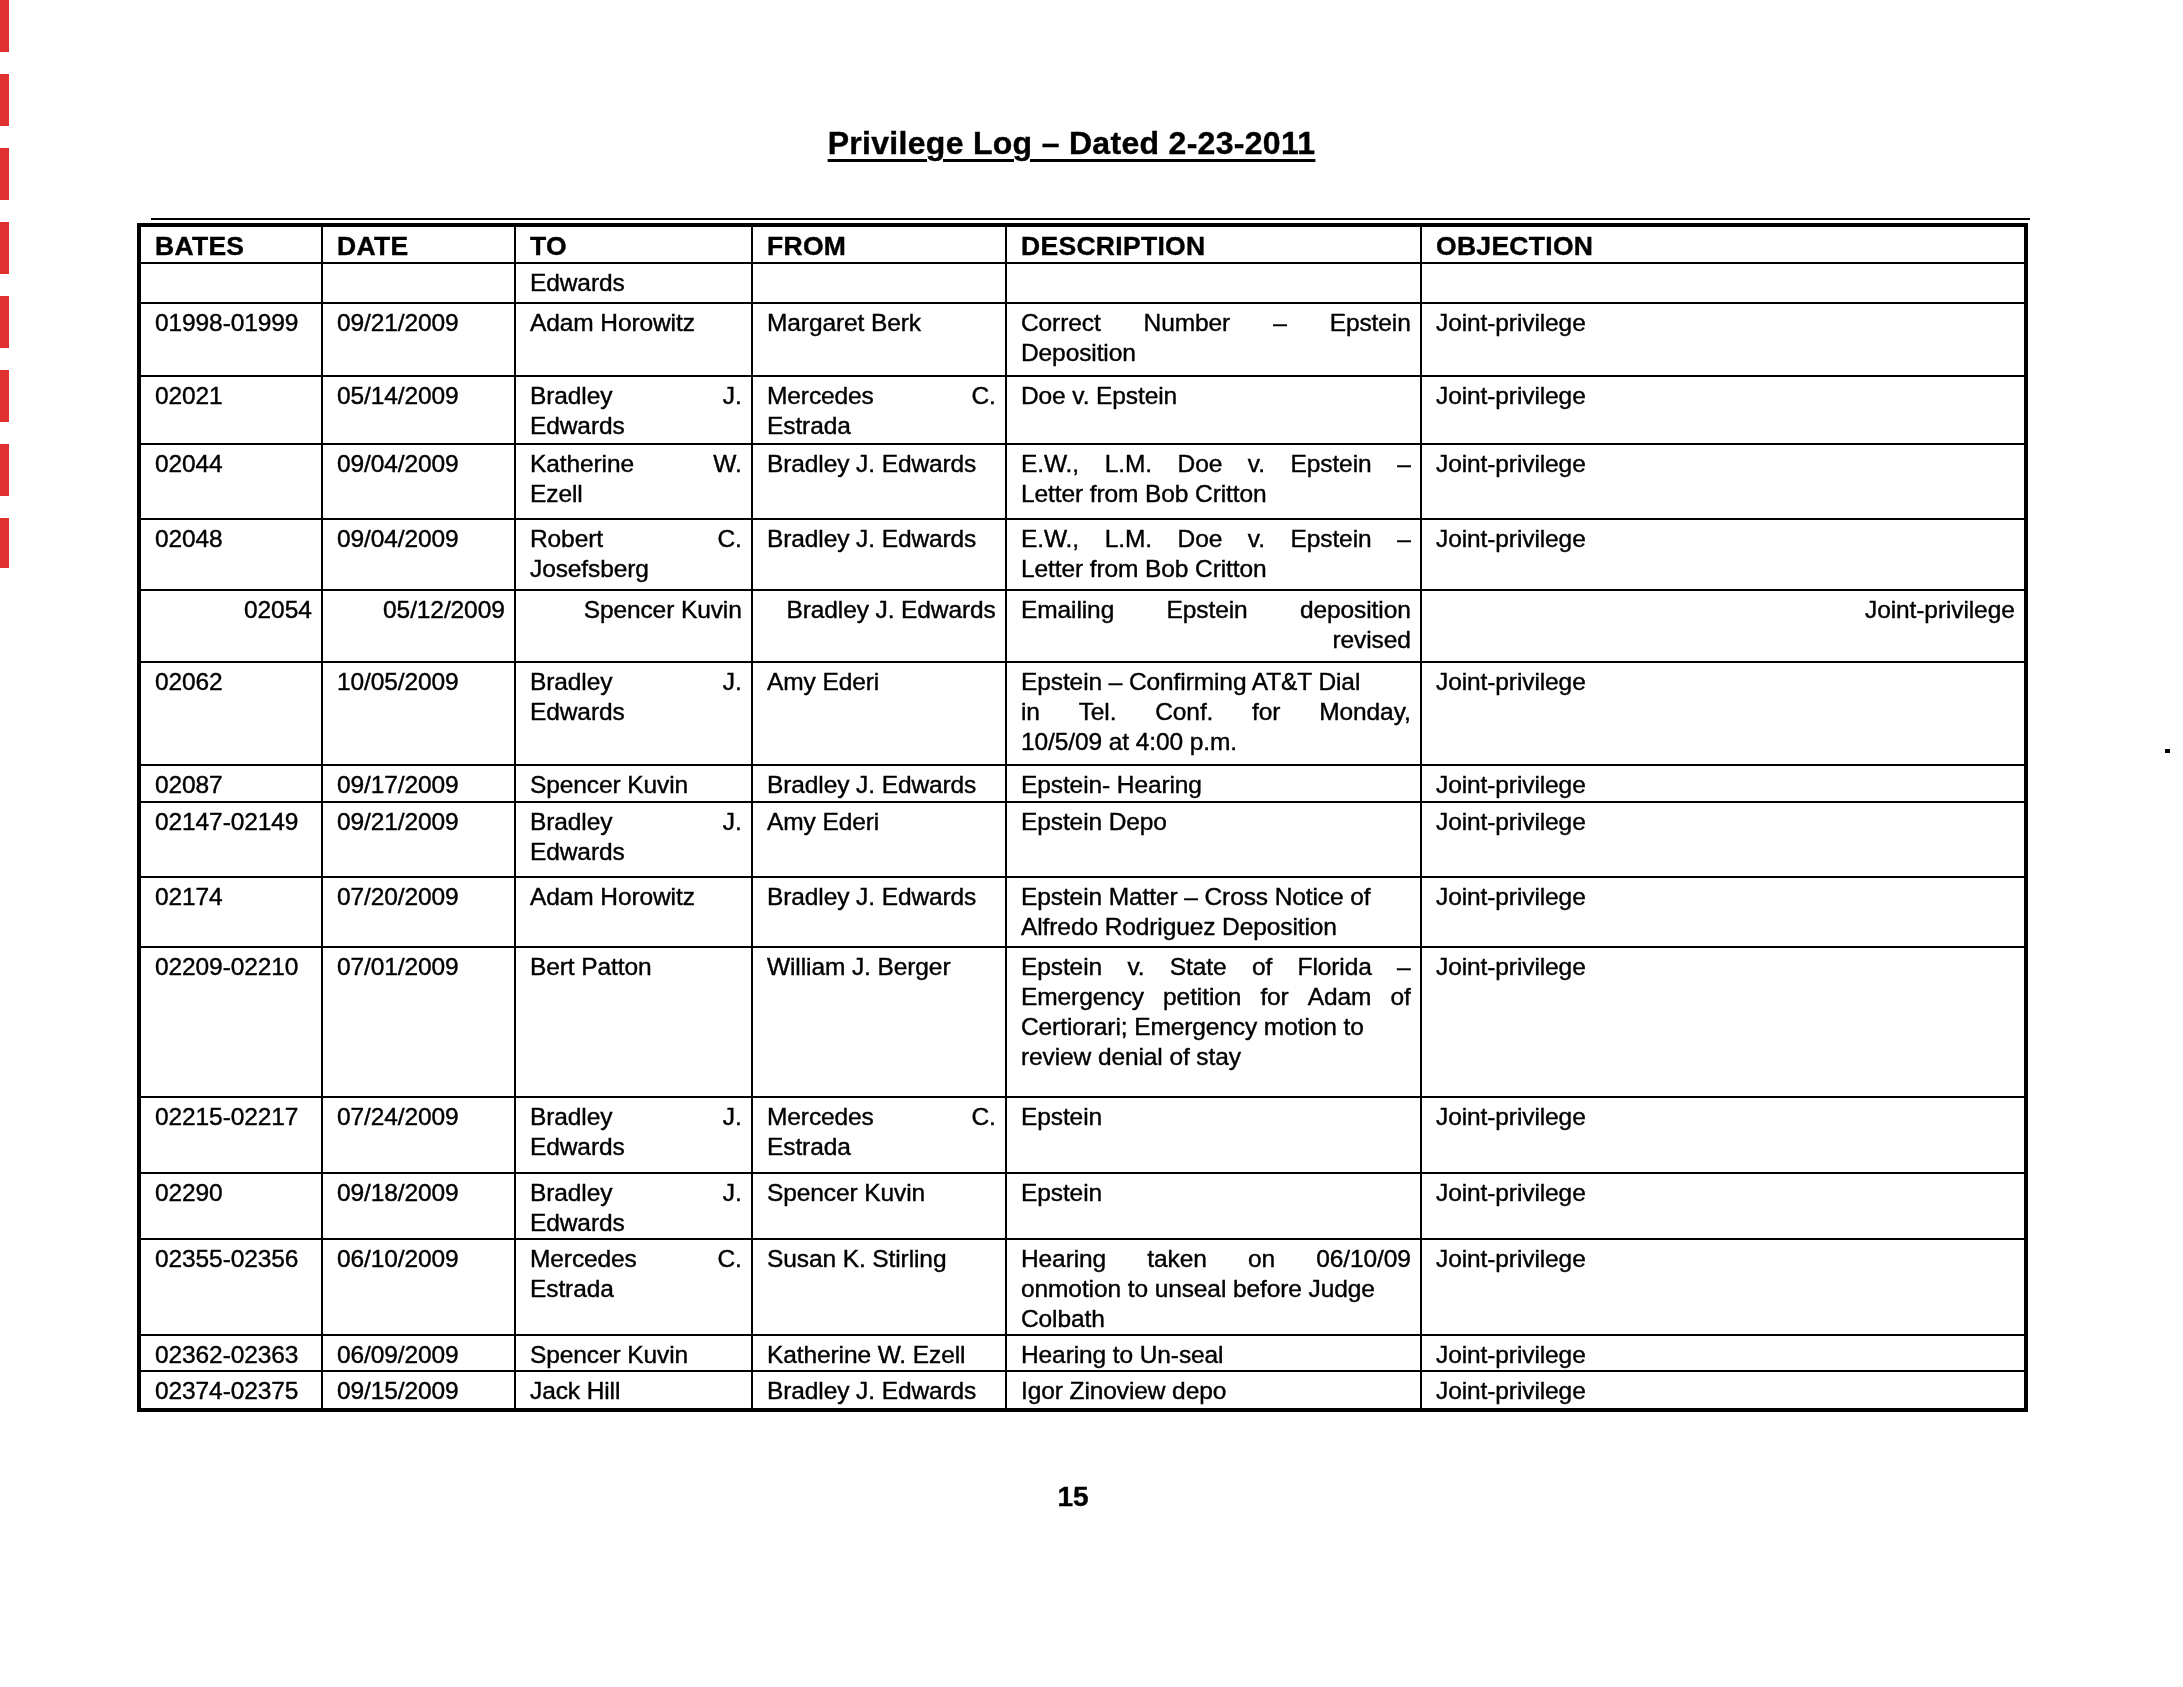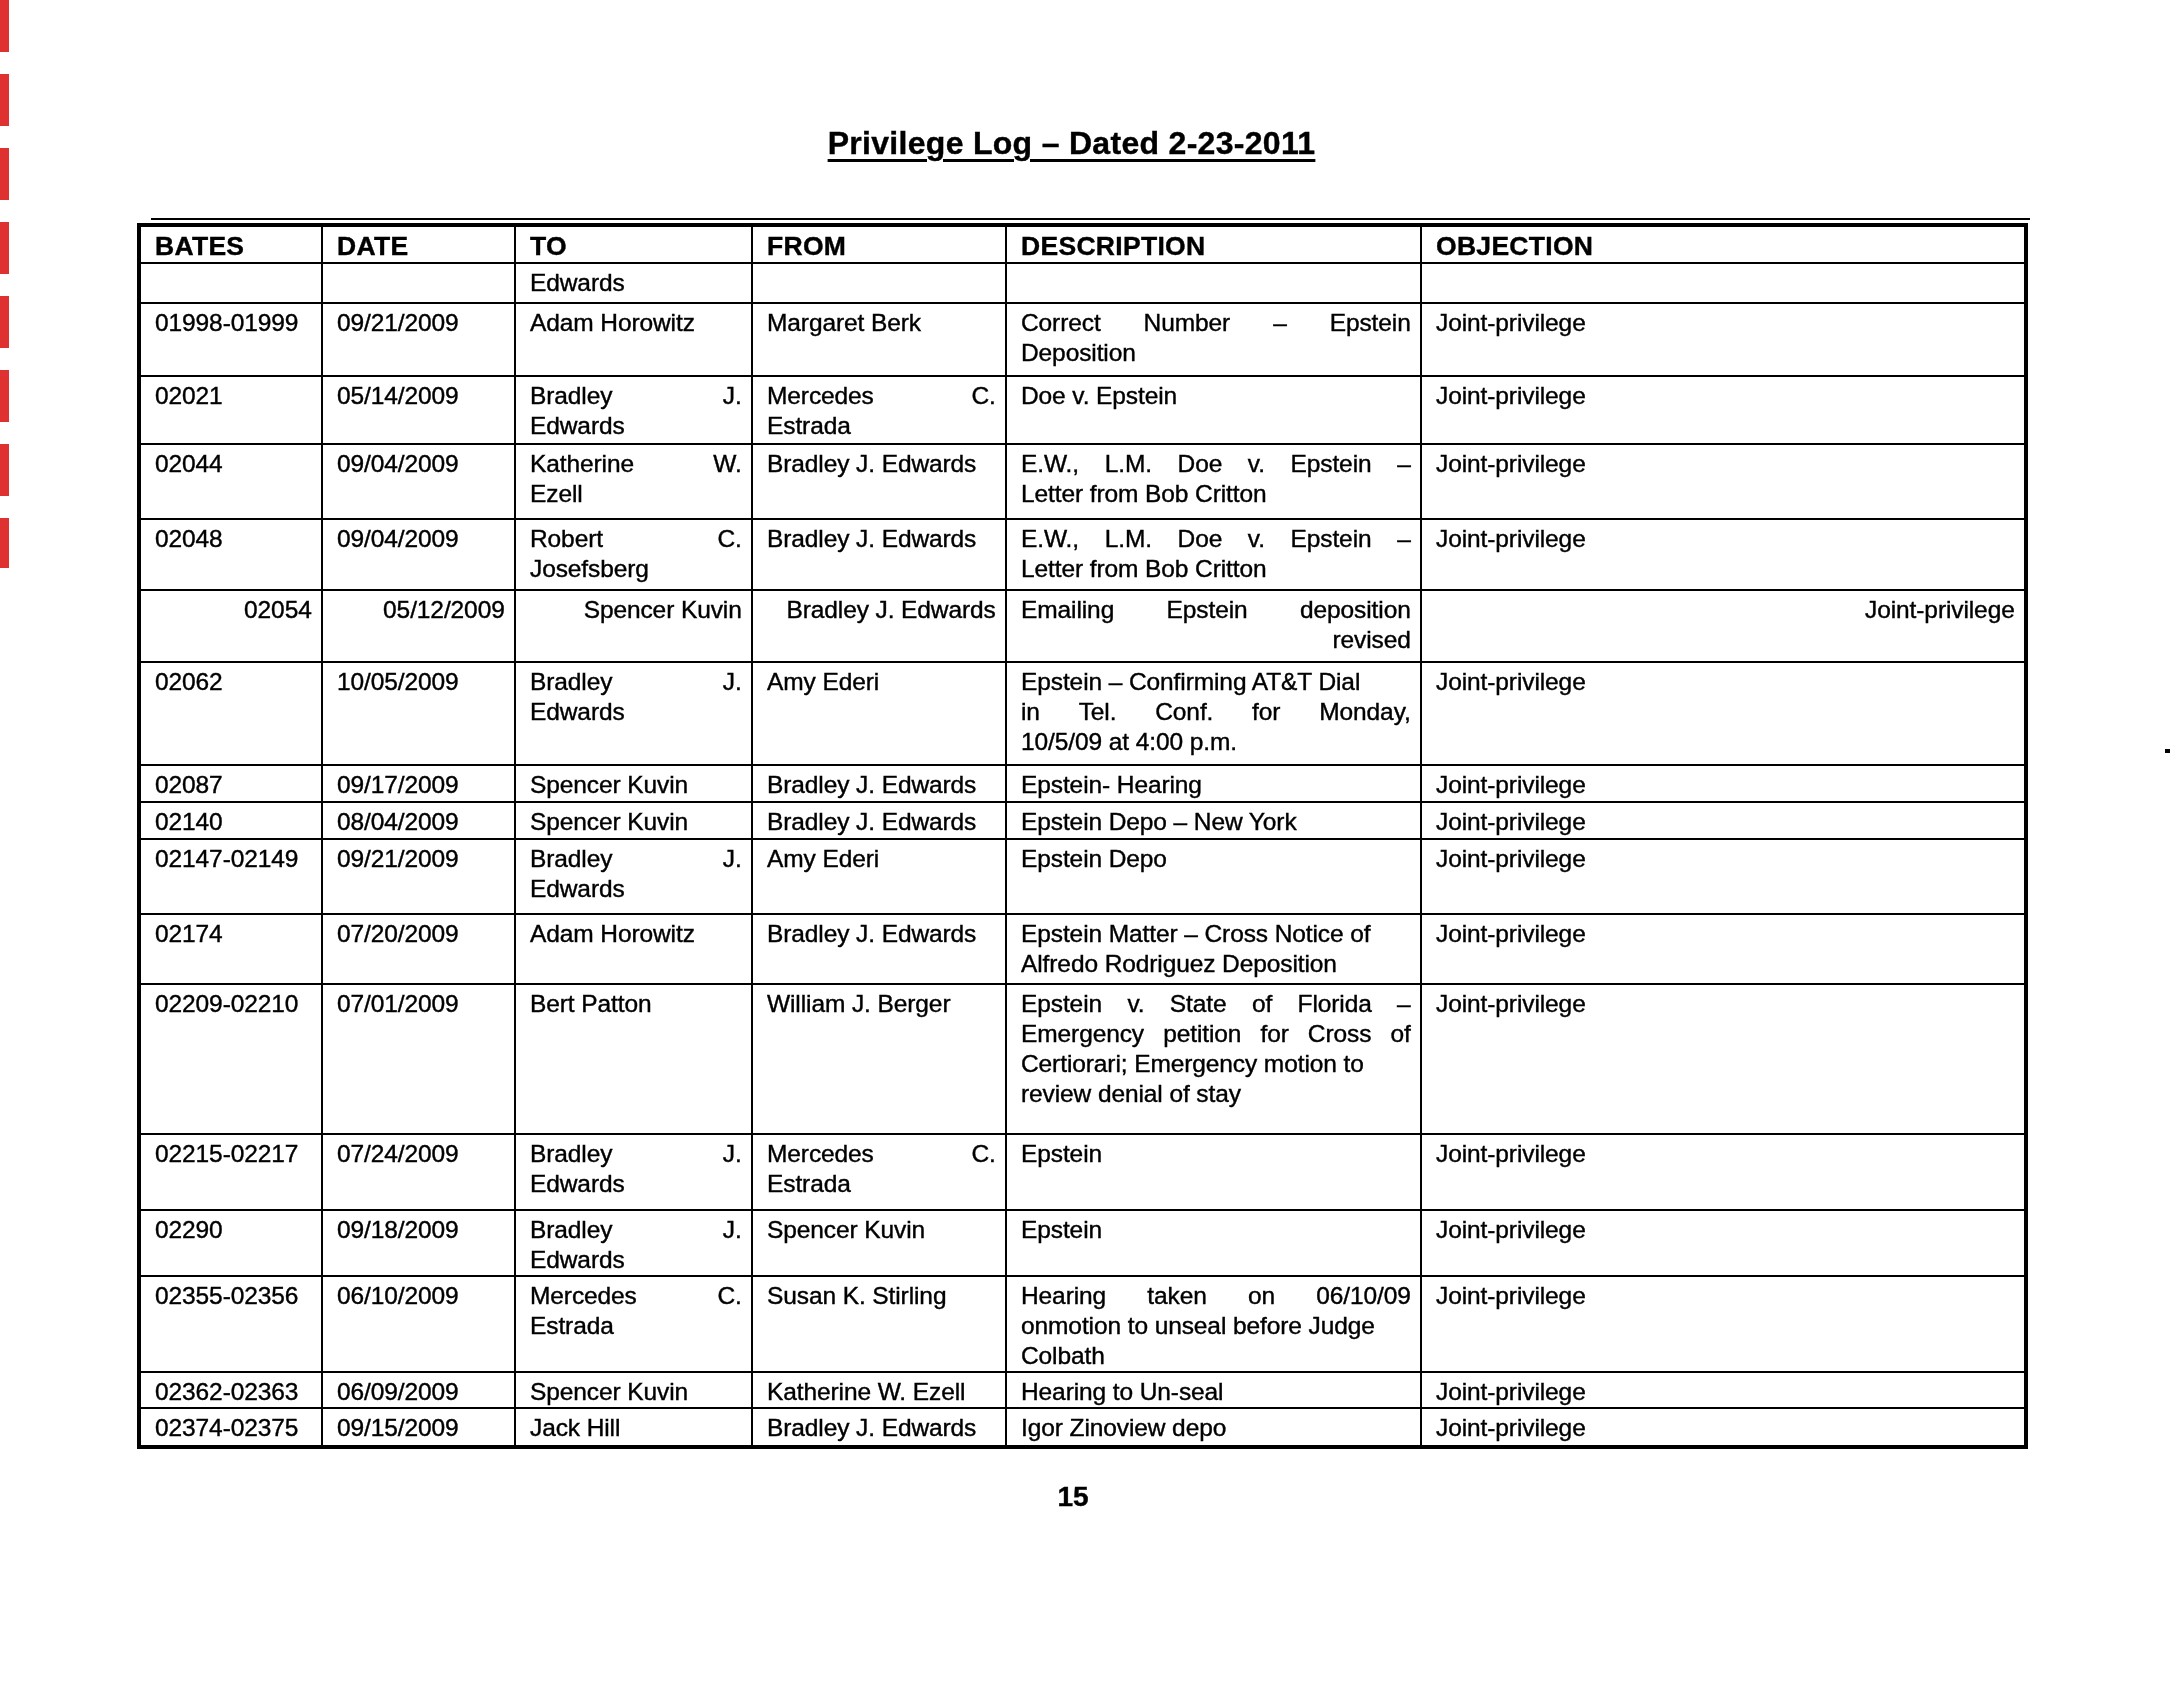--- a/index.html
+++ b/index.html
@@ -325,40 +325,20 @@
           <td>
             <div class="ln">Bradley J. Edwards</div>
           </td>
           <td>
             <div class="ln">Epstein- Hearing</div>
           </td>
           <td>
             <div class="ln">Joint-privilege</div>
           </td>
         </tr>
-        <tr style="height: 37px;">
-          <td>
-            <div class="ln">02140</div>
-          </td>
-          <td>
-            <div class="ln">08/04/2009</div>
-          </td>
-          <td>
-            <div class="ln">Spencer Kuvin</div>
-          </td>
-          <td>
-            <div class="ln">Bradley J. Edwards</div>
-          </td>
-          <td>
-            <div class="ln">Epstein Depo – New York</div>
-          </td>
-          <td>
-            <div class="ln">Joint-privilege</div>
-          </td>
-        </tr>
         <tr style="height: 75px;">
           <td>
             <div class="ln">02147-02149</div>
           </td>
           <td>
             <div class="ln">09/21/2009</div>
           </td>
           <td>
             <div class="jl">
               <span>Bradley</span>
@@ -416,21 +396,21 @@
               <span>v.</span>
               <span>State</span>
               <span>of</span>
               <span>Florida</span>
               <span>–</span>
             </div>
             <div class="jl">
               <span>Emergency</span>
               <span>petition</span>
               <span>for</span>
-              <span>Cross</span>
+              <span>Adam</span>
               <span>of</span>
             </div>
             <div class="ln">Certiorari; Emergency motion to</div>
             <div class="ln">review denial of stay</div>
           </td>
           <td>
             <div class="ln">Joint-privilege</div>
           </td>
         </tr>
         <tr style="height: 76px;">

